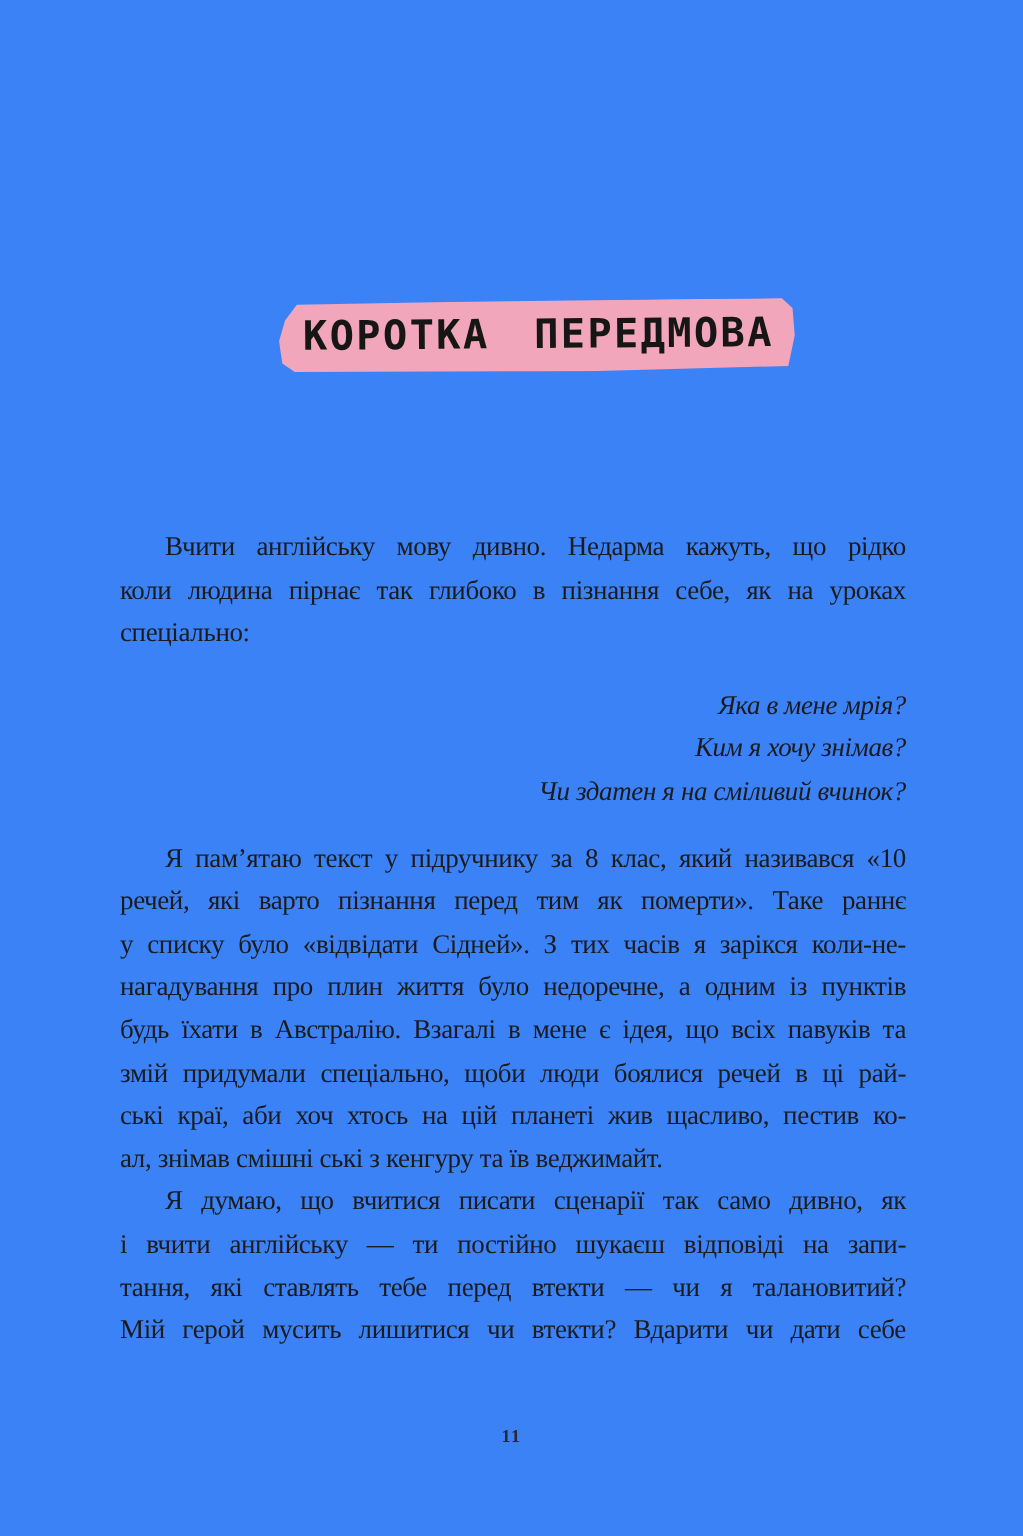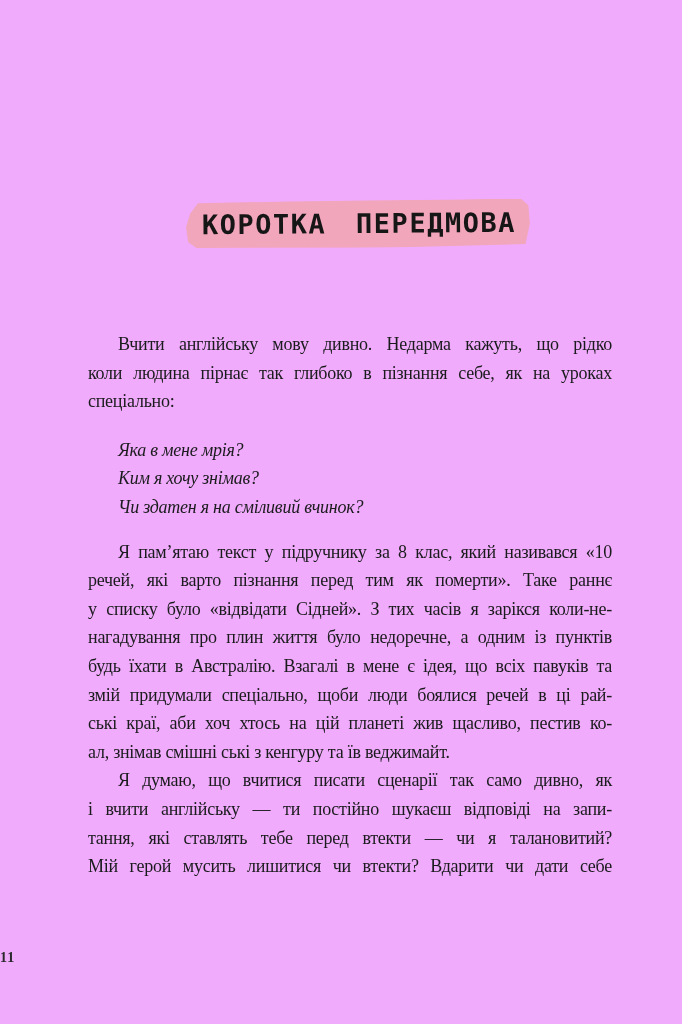--- a/index.html
+++ b/index.html
@@ -30,56 +30,55 @@
     font-weight: bold;
     font-size: 27px;
     line-height: 1.1;
     letter-spacing: 1.5px;
     word-spacing: 12px;
     color: #161616;
     white-space: nowrap;
   }
   .body-text {
     position: absolute;
-    top: 330px;
+    top: 350px;
     left: 80px;
     width: 524px;
     font-size: 18px;
     line-height: 28.6px;
     letter-spacing: -0.25px;
-    margin-left: 8px;
   }
   .block { text-align: left; }
   .block.questions {
     margin: 20px 0 16px 0;
     font-style: italic;
   }
-  .block.questions .line { padding-left: 30px; }
+  .block.questions .line { padding-left: 30px; text-align: right; }
   .line { white-space: normal; }
   .line.j {
     text-align: justify;
     text-align-last: justify;
   }
   .line.ind { text-indent: 30px; }
   .page-number {
     position: absolute;
     top: 950px;
     left: 0;
     width: 100%;
-    text-align: left;
-    font-size: 14px;
+    text-align: center;
+    font-size: 12px;
     font-weight: bold;
     letter-spacing: 1px;
     color: #2a2a2c;
   }
 </style>
 </head>
 <body>
 
-<div class="page" style="background: #f0abfc; color: rgb(27, 27, 29);">
+<div class="page" style="background: #3b82f6; color: rgb(27, 27, 29);">
   <div class="title-wrap">
     <div class="title-highlight" style="background: rgb(242, 166, 187);">
       <h1>КОРОТКА ПЕРЕДМОВА</h1>
     </div>
   </div>
 
   <div class="body-text" id="body-text">
       <div class="block paragraph">
         <div class="line j ind">Вчити англійську мову дивно. Недарма кажуть, що рідко</div>
         <div class="line j">коли людина пірнає так глибоко в пізнання себе, як на уроках</div>

